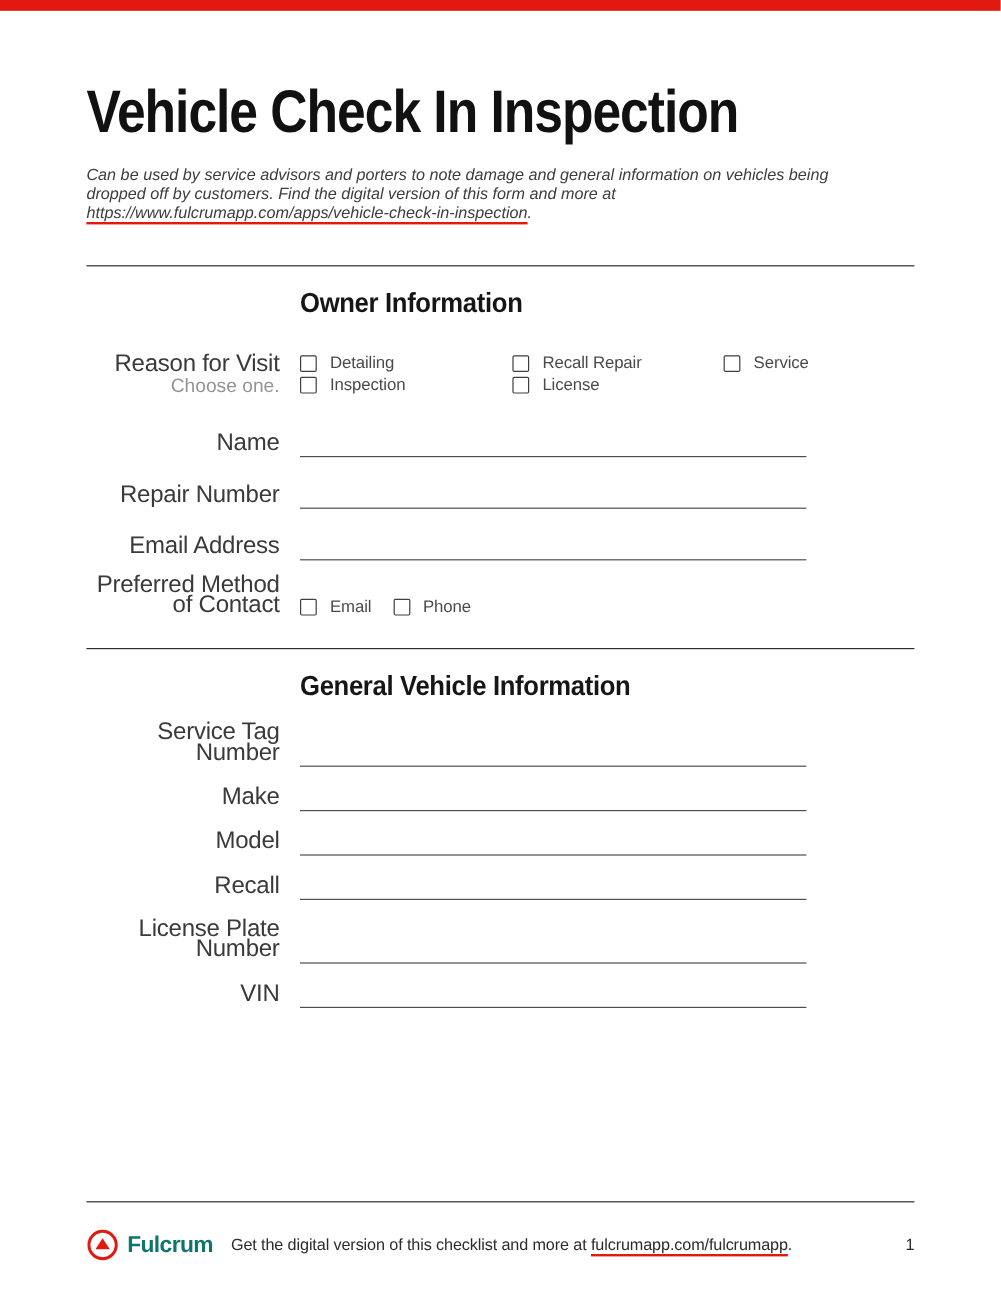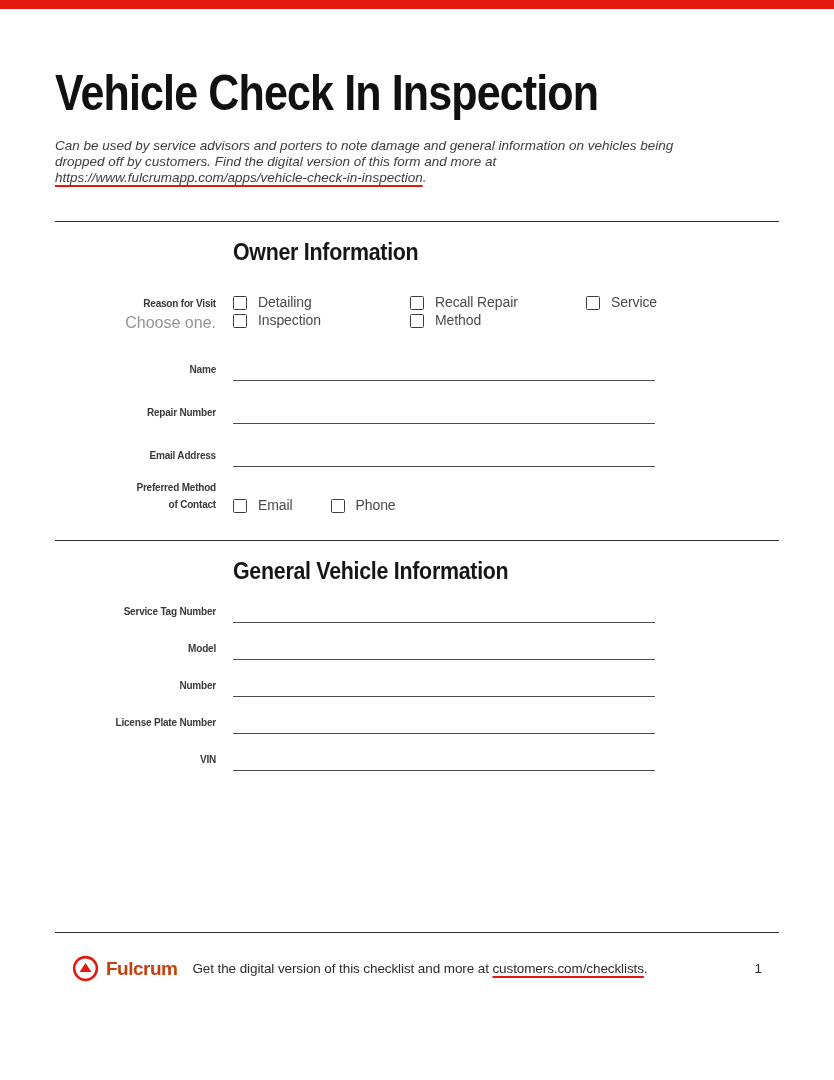--- a/index.html
+++ b/index.html
@@ -10,21 +10,21 @@
     --line:#4f4f4f;
     --rule:#2e2e2e;
   }
   *{margin:0;padding:0;box-sizing:border-box;}
   html,body{background:#fff;}
   body{
     width:834px;height:1080px;overflow:hidden;position:relative;
     font-family:"Liberation Sans", sans-serif;color:var(--body);
   }
   .topbar{height:9px;width:100%;background:var(--red);}
-  .page{padding:0 55px;}
+  .page{padding:0 72px;}
   h1.title{
     margin-top:57px;font-size:50px;line-height:54px;font-weight:bold;
     color:#111;letter-spacing:-1px;transform:scaleX(.86);transform-origin:left center;
     white-space:nowrap;
   }
   .desc{
     margin-top:18px;width:632px;font-size:13.5px;line-height:16px;color:var(--body);font-style:italic;
   }
   .desc a{
     color:var(--body);text-decoration:underline;
@@ -35,21 +35,21 @@
   .rule-1{margin-top:35px;}
   .rule-2{margin-top:27px;}
   .rule-footer{margin-top:161px;}
   h2.section-heading{
     margin:17px 0 0 178px;font-size:23px;line-height:26px;font-weight:bold;color:#161616;
     letter-spacing:-.3px;transform:scaleX(.93);transform-origin:left center;white-space:nowrap;
   }
   
   .row{display:grid;grid-template-columns:161px 422px;column-gap:17px;}
   .lbl{
-    text-align:right;font-size:10px;font-weight:bold;color:#3a3a3a;line-height:17px;
+    text-align:right;font-size:20px;font-weight:normal;color:#3a3a3a;line-height:17px;
     letter-spacing:-.2px;
   }
   .sublbl{font-size:16px;font-weight:normal;color:var(--muted);margin-top:2px;letter-spacing:0;}
   
   .reason-row{margin-top:30px;}
   .opt-grid{display:grid;grid-template-columns:177px 176px 1fr;align-items:start;}
   .opt{display:inline-flex;align-items:center;gap:11px;cursor:pointer;}
   .cb{
     width:14px;height:14px;border:1.5px solid #3f3f3f;border-radius:1.5px;background:#fff;
     flex:0 0 auto;display:inline-block;
@@ -58,27 +58,27 @@
   
   .field-row{align-items:end;}
   .owner-fields .field-row{margin-top:22px;}
   .owner-fields .field-row:first-child{margin-top:29px;}
   .vehicle-fields .field-row{margin-top:16px;}
   .vehicle-fields .field-row:first-child{margin-top:18px;}
   .field-row .lbl{padding-bottom:3px;}
   .blank-line{height:21px;border-bottom:1.3px solid var(--line);cursor:text;}
   
   .preferred-row{margin-top:12px;align-items:end;}
-  .preferred-opts{display:inline-flex;gap:38px;padding-bottom:0;}
+  .preferred-opts{display:inline-flex;gap:18px;padding-bottom:0;}
   
   .footer{
     margin-top:22px;padding:0 72px;display:flex;align-items:center;
   }
   .brand{display:flex;align-items:center;gap:7px;}
-  .brand-name{font-size:19px;font-weight:bold;color:#c2410c;letter-spacing:-.5px;}
+  .brand-name{font-size:19px;font-weight:bold;color:#0f766e;letter-spacing:-.5px;}
   .footer-text{margin-left:15px;font-size:13.5px;color:#2c2c2c;letter-spacing:-.1px;}
   .footer-text a{
     color:#2c2c2c;text-decoration:underline;text-decoration-color:var(--red);
     text-decoration-thickness:1.5px;text-underline-offset:3px;cursor:pointer;
   }
   .page-num{margin-left:auto;font-size:13.5px;color:#2c2c2c;}
 </style>
 </head>
 <body>
 
@@ -112,21 +112,21 @@
         <label class="opt">
           <span class="cb"></span>
           <span class="opt-label">Service</span>
         </label>
         <label class="opt">
           <span class="cb"></span>
           <span class="opt-label">Inspection</span>
         </label>
         <label class="opt">
           <span class="cb"></span>
-          <span class="opt-label">Method</span>
+          <span class="opt-label">License</span>
         </label>
       </div>
     </div>
 
     <div class="owner-fields">
       <div class="row field-row">
         <div class="lbl">Name</div>
         <div class="blank-line"></div>
       </div>
       <div class="row field-row">
@@ -161,25 +161,29 @@
 
   <section>
     <h2 class="section-heading">General Vehicle Information</h2>
 
     <div class="vehicle-fields">
       <div class="row field-row">
         <div class="lbl">Service Tag Number</div>
         <div class="blank-line"></div>
       </div>
       <div class="row field-row">
+        <div class="lbl">Make</div>
+        <div class="blank-line"></div>
+      </div>
+      <div class="row field-row">
         <div class="lbl">Model</div>
         <div class="blank-line"></div>
       </div>
       <div class="row field-row">
-        <div class="lbl">Number</div>
+        <div class="lbl">Recall</div>
         <div class="blank-line"></div>
       </div>
       <div class="row field-row">
         <div class="lbl">License Plate Number</div>
         <div class="blank-line"></div>
       </div>
       <div class="row field-row">
         <div class="lbl">VIN</div>
         <div class="blank-line"></div>
       </div>
@@ -190,15 +194,15 @@
 </div>
 
 <div class="footer">
   <div class="brand">
     <svg width="27" height="27" viewBox="0 0 28 28" aria-hidden="true">
       <circle cx="14" cy="14" r="11.8" fill="none" stroke="#e2190e" stroke-width="2.6"></circle>
       <path d="M14 8.2 L20.2 17.6 H7.8 Z" fill="#e2190e"></path>
     </svg>
     <span class="brand-name">Fulcrum</span>
   </div>
-  <div class="footer-text"><span>Get the digital version of this checklist and more at </span><a>customers.com/checklists</a><span>.</span></div>
+  <div class="footer-text"><span>Get the digital version of this checklist and more at </span><a>fulcrumapp.com/fulcrumapp</a><span>.</span></div>
   <div class="page-num">1</div>
 </div>
 
 </body></html>

